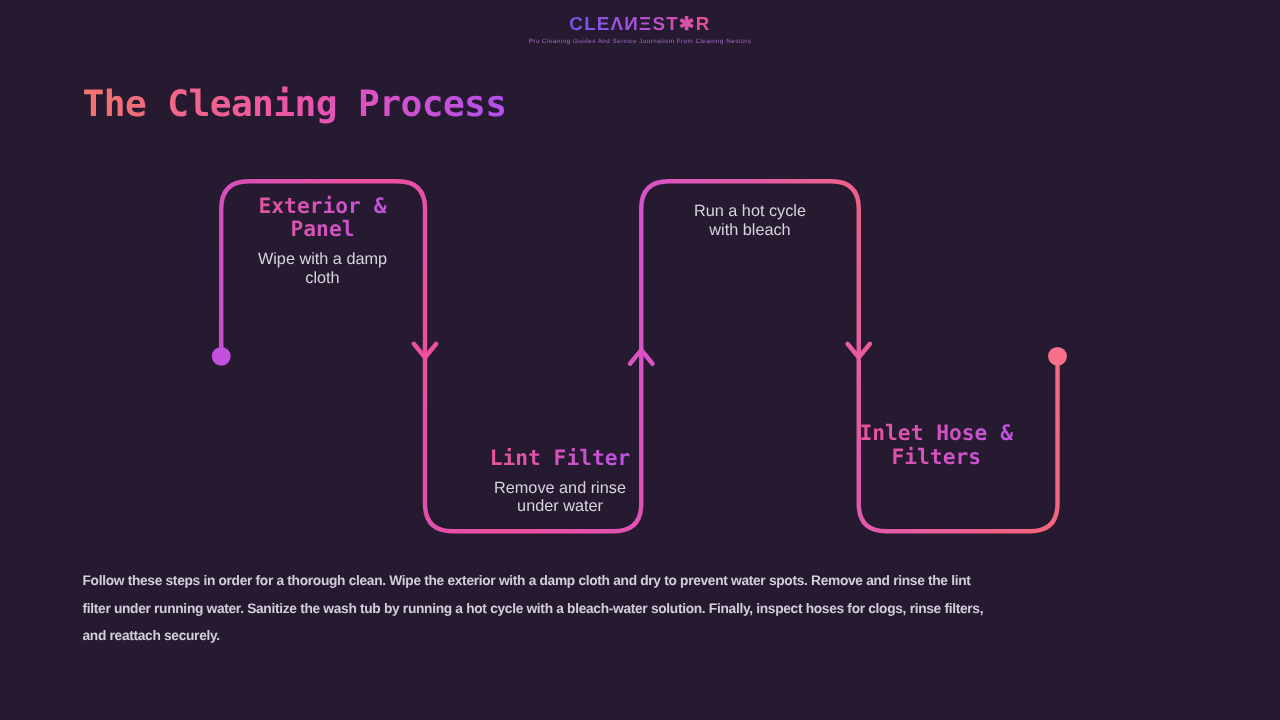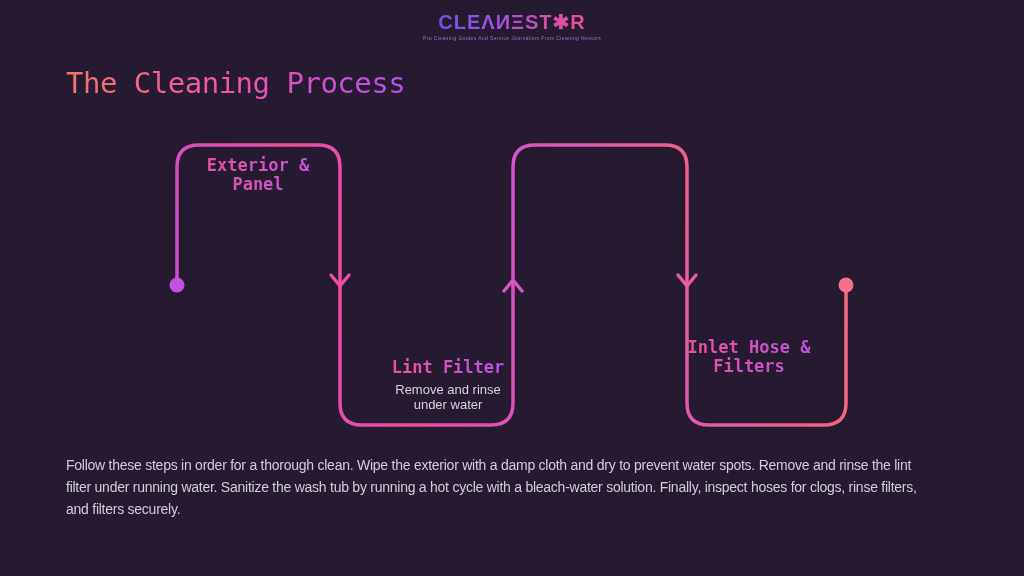--- a/index.html
+++ b/index.html
@@ -10,34 +10,34 @@
     overflow:hidden;
     position:relative;
   }
   #stage { position:absolute; inset:0; width:1024px; height:576px; }
 
   
   .logo-wrap { position:absolute; top:10px; left:0; width:1024px; text-align:center; }
   .logo {
     display:inline-block;
     font-family:"Liberation Sans", sans-serif;
-    font-weight:bold; font-size:20px; letter-spacing:1px;
+    font-weight:bold; font-size:15px; letter-spacing:1px;
     background:linear-gradient(90deg,#6e55e8 0%, #a852e0 45%, #ee4f8e 100%);
     -webkit-background-clip:text; background-clip:text; color:transparent;
   }
   .tagline {
     margin-top:1px; font-size:5px; letter-spacing:0.4px;
     color:#a869c8;
   }
 
   
   .page-title {
     position:absolute; left:66px; top:66px;
     font-family:"DejaVu Sans Mono", monospace;
-    font-weight:normal; font-size:29px; letter-spacing:-0.5px;
+    font-weight:bold; font-size:29px; letter-spacing:-0.5px;
     display:inline-block;
     background:linear-gradient(90deg,#f4756e 0%, #ee55a8 50%, #b44ff0 100%);
     -webkit-background-clip:text; background-clip:text; color:transparent;
     white-space:nowrap;
   }
 
   
   svg.flow { position:absolute; left:0; top:0; width:1024px; height:576px; }
 
   
@@ -51,22 +51,23 @@
   }
   .step-desc {
     margin-top:6px;
     font-size:13px; line-height:14.5px; color:#d8d3de;
     white-space:pre-line;
   }
 
   
   .footer-text {
     position:absolute; left:66px; top:454px; width:920px;
-    font-size:14px; line-height:22px; letter-spacing:-0.25px;
+    font-size:11px; line-height:22px; letter-spacing:-0.25px;
     color:#d3cdda;
+    font-weight:bold;
   }
   .footer-text div { white-space:nowrap; }
 </style>
 </head>
 <body>
 
 <div id="stage">
 
   <div class="logo-wrap">
     <div class="logo">CLEΛИΞST✱R</div>
@@ -89,35 +90,39 @@
     <polyline points="331,275 340,286 349,275" fill="none" stroke="url(#pathGrad)" stroke-width="3.5" stroke-linecap="round" stroke-linejoin="round"></polyline>
     <polyline points="504,291 513,280 522,291" fill="none" stroke="url(#pathGrad)" stroke-width="3.5" stroke-linecap="round" stroke-linejoin="round"></polyline>
     <polyline points="678,275 687,286 696,275" fill="none" stroke="url(#pathGrad)" stroke-width="3.5" stroke-linecap="round" stroke-linejoin="round"></polyline>
     <circle cx="177" cy="285" r="7.5" fill="#c450e0"></circle>
     <circle cx="846" cy="285" r="7.5" fill="#f7718c"></circle>
   </svg>
 
   <div class="step" style="left:173px; top:156px;">
     <div class="step-title">Exterior &amp;
 Panel</div>
+    <div class="step-desc">Wipe with a damp
+cloth</div>
   </div>
 
   <div class="step" style="left:342px; top:358px;padding-left:42px;">
     <div class="step-title">Lint Filter</div>
     <div class="step-desc">Remove and rinse
 under water</div>
   </div>
 
   <div class="step" style="left:515px; top:156px;">
+    <div class="step-desc">Run a hot cycle
+with bleach</div>
   </div>
 
   <div class="step" style="left:664px; top:338px;">
     <div class="step-title">Inlet Hose &amp;
 Filters</div>
   </div>
 
   <div class="footer-text">
     <div>Follow these steps in order for a thorough clean. Wipe the exterior with a damp cloth and dry to prevent water spots. Remove and rinse the lint</div>
     <div>filter under running water. Sanitize the wash tub by running a hot cycle with a bleach-water solution. Finally, inspect hoses for clogs, rinse filters,</div>
-    <div>and filters securely.</div>
+    <div>and reattach securely.</div>
   </div>
 
 </div>
 
 </body></html>

